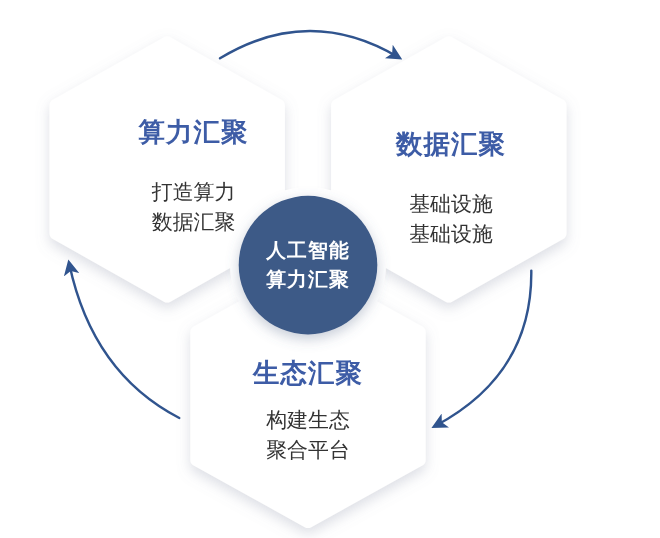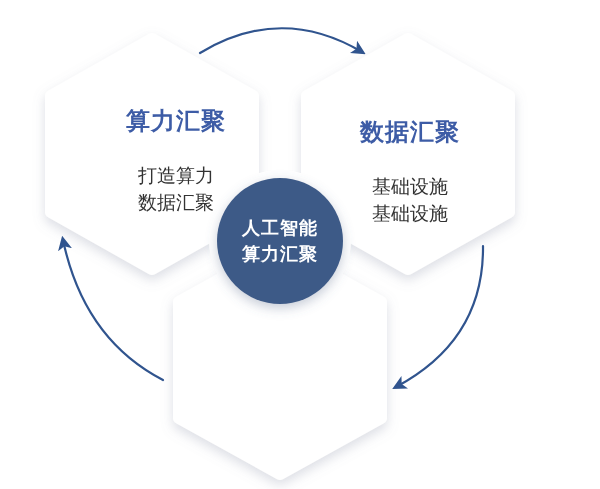--- a/index.html
+++ b/index.html
@@ -97,19 +97,26 @@
   </div>
 
   <div class="label label-data" style="left:310px;top:118px;">
     <div class="title">数据汇聚</div>
     <div class="desc">
       <div>基础设施</div>
       <div>基础设施</div>
     </div>
   </div>
 
+  <div class="label label-ecosystem" style="left:180px;top:326px;">
+    <div class="title">生态汇聚</div>
+    <div class="desc">
+      <div>构建生态</div>
+      <div>聚合平台</div>
+    </div>
+  </div>
 
   <div class="circle-label">
     <div>人工智能</div>
     <div>算力汇聚</div>
   </div>
 
 </div>
 
 </body></html>

